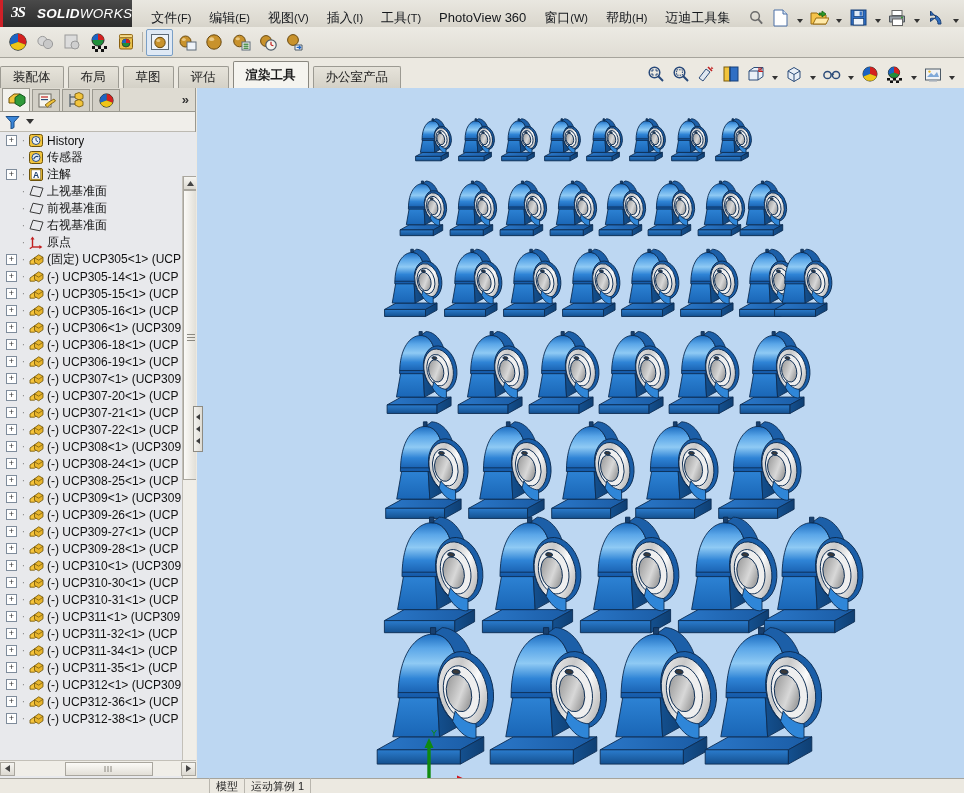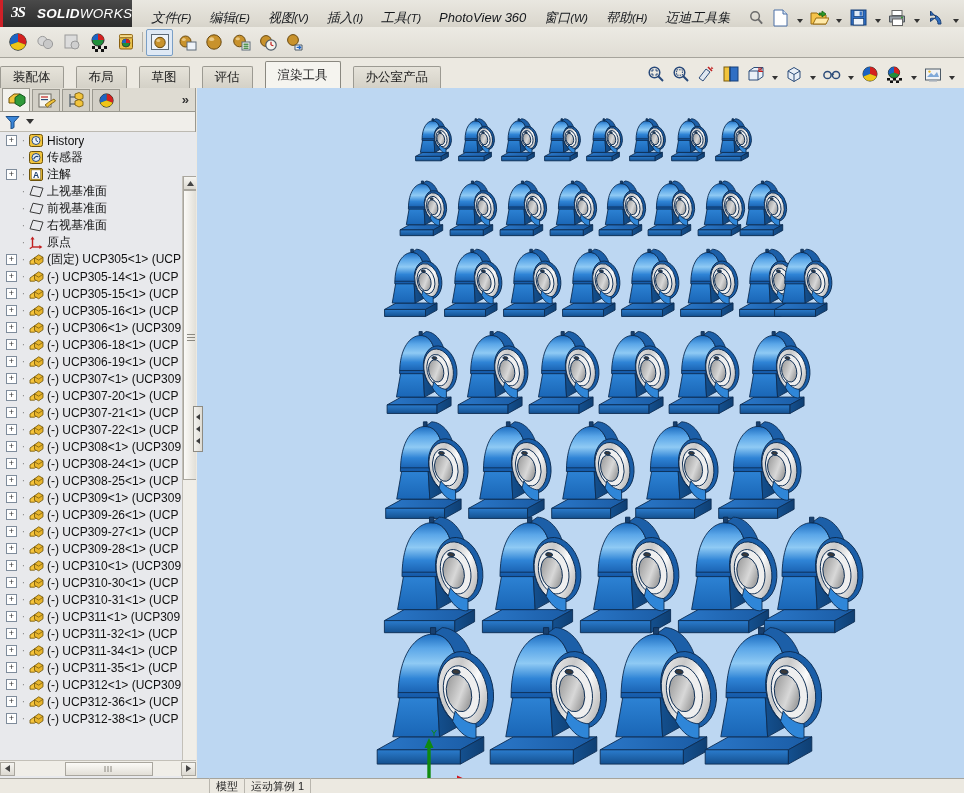--- a/index.html
+++ b/index.html
@@ -33,21 +33,20 @@
   }
   .brand .sw {
     font-weight: bold; font-size: 13.5px; letter-spacing: 0.3px;
     margin-left: 4px; font-style: italic;
   }
   .brand .sw .light { font-weight: normal; }
   .menu { display: flex; align-items: center; margin-left: 10px; }
   .menu .mi {
     padding: 3px 9px; font-size: 13px; color: #15181c; cursor: default;
     white-space: nowrap;
-    font-style: italic;
   }
   .menu .mi .hk { font-size: 11px; }
   .search-ico {
     margin-left: 6px; width: 22px; display:flex; align-items:center; justify-content:center;
   }
   .tb-right { margin-left: auto; display: flex; align-items: center; padding-right: 4px; }
   .tbtn {
     width: 26px; height: 23px; display:flex; align-items:center; justify-content:center;
     border: 1px solid transparent; border-radius: 2px;
   }
@@ -72,28 +71,28 @@
            border:1px solid transparent;border-radius:2px;}
   .t2btn.sel{background:#dfe9f5;border:1px solid #7a9fc6;}
 
   
   .tabbar {
     position:absolute; left:0; top:58px; width:964px; height:30px;
     background:#ece9e1;
     display:flex; align-items:flex-end;
   }
   .tab {
-    height:22px; padding:0 12px; margin-right:12px;
+    height:22px; padding:0 12px; margin-right:4px;
     display:flex;align-items:center; font-size:12.5px; color:#1a1a1a;
     background: linear-gradient(to bottom,#e6e3da 0%,#d4d1c7 100%);
     border:1px solid #9c9a92; border-bottom:none;
     border-radius:2px 2px 0 0; white-space:nowrap;
   }
   .tab.active {
-    height:27px; background:#f5f4ef; font-weight:normal;
+    height:27px; background:#f5f4ef; font-weight:bold;
     border-color:#8a8880; position:relative; z-index:3;align-items:center;
   }
   .tabbar .right-tools {
     margin-left:auto; display:flex; align-items:center; height:28px; padding-right:6px;
   }
   .vtbtn{width:25px;height:25px;display:flex;align-items:center;justify-content:center;
          border:1px solid transparent;border-radius:2px;}
 
   
   .leftpanel {

